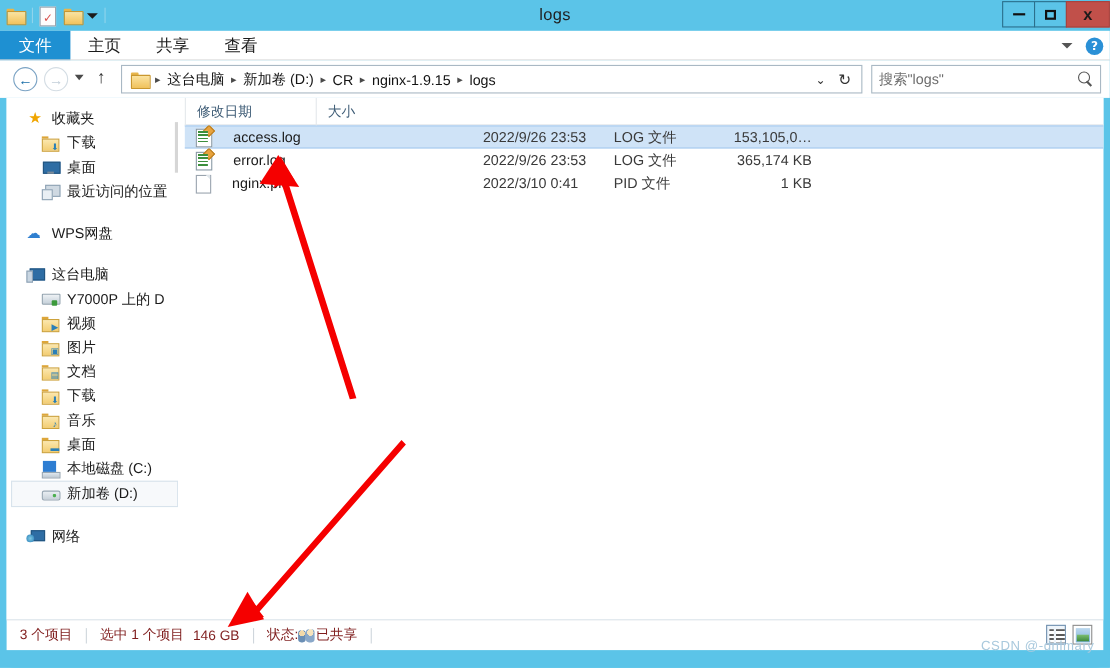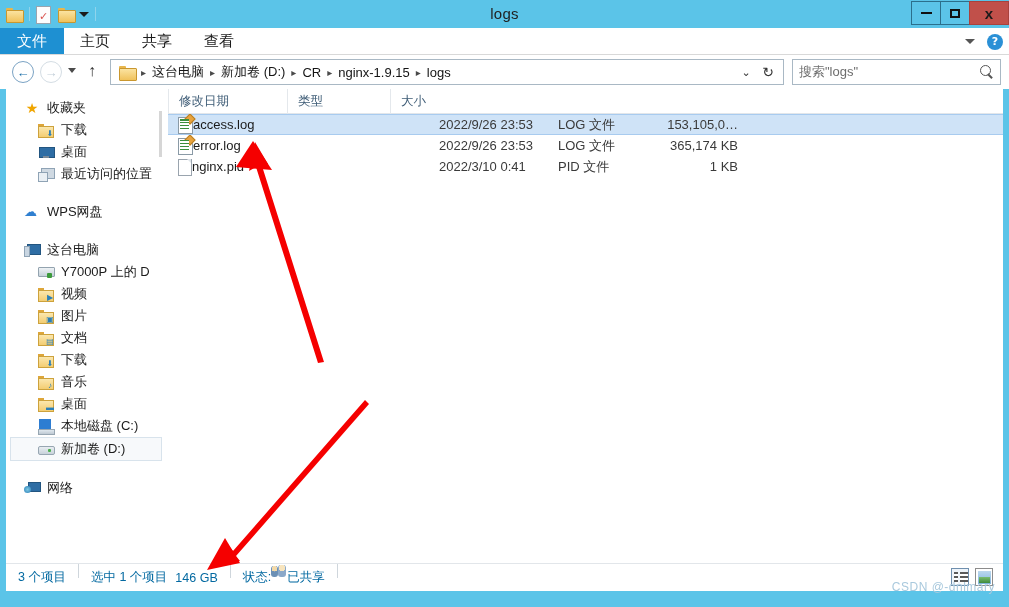--- a/index.html
+++ b/index.html
@@ -208,43 +208,43 @@
   .sort-arrow {
     position:absolute; left:125px; top:0px; width:0;height:0;
     border-left:5px solid transparent;border-right:5px solid transparent;
     border-bottom:5px solid #6f8ba3;
   }
   .rows { margin-left:6px; }
   .row { display:flex; height:21px; align-items:center; font-size:13px; color:#1b1b1b; }
   .row.sel { background:#cfe3f7; border-top:1px solid #a8cbef; border-bottom:1px solid #a8cbef;
              height:21px; }
   .cell { display:flex; align-items:center; height:21px; overflow:hidden; white-space:nowrap; }
-  .c-name { width:271px; padding-left:10px; gap:1px; }
+  .c-name { width:271px; padding-left:10px; gap:20px; }
   .c-date { width:119px; color:#3a3a3a; }
   .c-type { width:103px; color:#3a3a3a; }
   .c-size { width:85px; justify-content:flex-end; padding-right:8px; color:#3a3a3a; }
 
   .log-ico { width:14px; height:16px; position:relative; flex:0 0 14px; }
   .log-ico::before{content:"";position:absolute;left:0;top:0;width:13px;height:15px;
     background:#ffffff;border:1px solid #8a9aa6;}
   .log-ico::after{content:"";position:absolute;left:2px;top:2px;width:9px;height:11px;
     background:repeating-linear-gradient(#3c8f3c 0 1.5px,#fff 1.5px 3px);}
   .log-ico .pen{position:absolute;right:-2px;top:-2px;width:8px;height:8px;
     background:#e8a33d;transform:rotate(45deg);border:1px solid #b97e22;}
   .pid-ico { width:13px; height:16px; position:relative; flex:0 0 13px; }
   .pid-ico::before{content:"";position:absolute;left:0;top:0;width:12px;height:15px;
     background:#fff;border:1px solid #9aa4ae;}
   .pid-ico::after{content:"";position:absolute;right:0;top:0;width:0;height:0;
     border-left:4px solid transparent;border-top:4px solid #dfe5ea;}
 
   
   .statusbar {
     position:absolute; left:6px; top:563px; width:997px; height:28px;
-    background:#fff; border-top:1px solid #e2e6ea; display:flex; 
-    padding-left:12px; font-size:12.5px; color:#0369a1; gap:0;
+    background:#fff; border-top:1px solid #e2e6ea; display:flex; align-items:center;
+    padding-left:12px; font-size:12.5px; color:#7f1d1d; gap:0;
   }
   .st-seg { display:flex; align-items:center; gap:6px; }
   .st-div { width:1px; height:14px; background:#cfd6dc; margin:0 12px; }
   .share-ico { width:16px; height:14px; position:relative; display:inline-block; }
   .share-ico::before{content:"";position:absolute;left:0;top:2px;width:7px;height:11px;
     background:radial-gradient(circle at 50% 25%, #f3d9a8 0 30%, #6b8fb5 31%);border-radius:3px;}
   .share-ico::after{content:"";position:absolute;left:7px;top:1px;width:8px;height:12px;
     background:radial-gradient(circle at 50% 25%, #f7e4bd 0 30%, #8aa8c9 31%);border-radius:3px;}
   .view-btns { position:absolute; right:10px; top:4px; display:flex; gap:6px; align-items:center; }
   .vbtn { width:18px; height:18px; border:1px solid #8c8c8c; background:#fff; position:relative; }
@@ -436,23 +436,20 @@
       <div class="sb-scroll">
         <div class="sb-thumb"></div>
       </div>
     </div>
 
     <div class="filelist">
       <div class="colhdr">
         <div class="col col-date">
           <span>修改日期</span>
         </div>
-        <div class="col col-type">
-          <span>类型</span>
-        </div>
         <div class="col col-size">
           <span>大小</span>
         </div>
       </div>
 
       <div class="rows">
         <div class="row sel">
           <div class="cell c-name">
             <span class="log-ico">
                 <span class="pen"></span>

